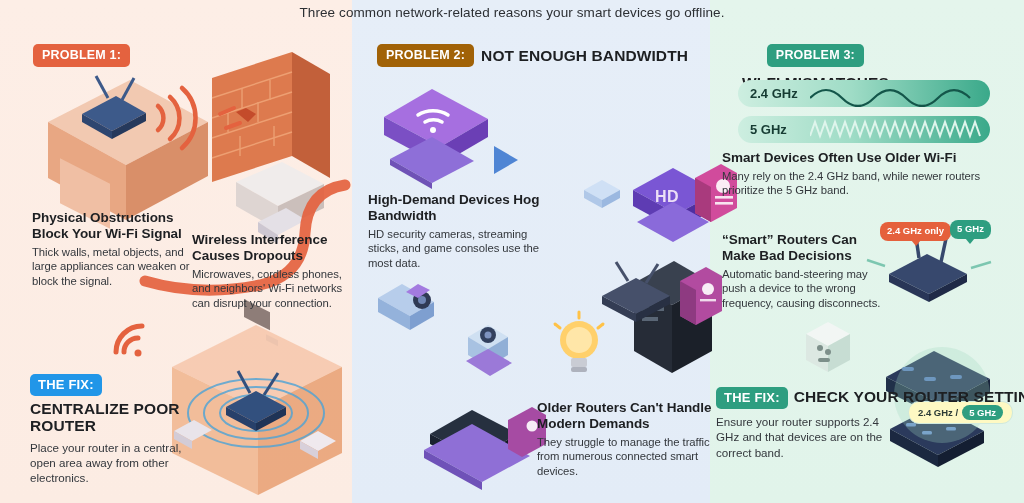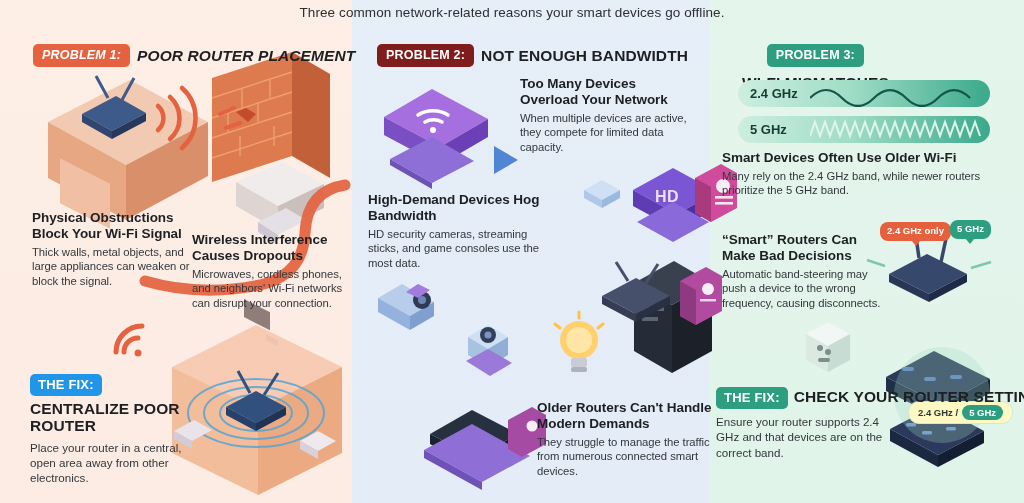--- a/index.html
+++ b/index.html
@@ -24,25 +24,25 @@
     letter-spacing: .1px;
   }
 
   
   .prob-row { position: absolute; display: flex; align-items: center; gap: 7px; white-space: nowrap; }
   .chip {
     color: #fff; font-weight: bold; font-size: 12.5px;
     padding: 4px 9px 5px; border-radius: 5px; letter-spacing: .2px;
   }
   .prob-title { font-weight: bold; font-size: 15.5px; color: #1d1f22; letter-spacing: .1px; }
-  #prob1-row { left: 33px; top: 44px; font-style: italic; }
+  #prob1-row { left: 33px; top: 44px; }
   #prob2-row { left: 377px; top: 44px; }
   #prob3-row { left: 742px; top: 44px; flex-direction: column; }
   #chip-1 { background: #e4623f; }
-  #chip-2 { background: #7f1d1d; }
+  #chip-2 { background: #a16207; }
   #chip-3 { background: #2e9e80; }
 
   
   .blk { position: absolute; }
   .blk h3 {
     font-size: 13.5px; font-weight: bold; color: #1d1f22;
     line-height: 1.18; letter-spacing: -.05px;
   }
   .blk p {
     font-size: 11.3px; color: #33373c; line-height: 1.28;
@@ -341,21 +341,20 @@
       <rect x="50" y="76" width="10" height="3.5" rx="1.5"></rect>
       <rect x="74" y="72" width="10" height="3.5" rx="1.5"></rect>
     </g>
     <circle cx="70" cy="40" r="48" fill="#9ed8c0" opacity=".28"></circle>
   </svg>
 
   <div id="caption">Three common network-related reasons your smart devices go offline.</div>
 
   <div class="prob-row" id="prob1-row">
     <span class="chip" id="chip-1">PROBLEM 1:</span>
-    <span class="prob-title">POOR ROUTER PLACEMENT</span>
   </div>
   <div class="prob-row" id="prob2-row">
     <span class="chip" id="chip-2">PROBLEM 2:</span>
     <span class="prob-title">NOT ENOUGH BANDWIDTH</span>
   </div>
   <div class="prob-row" id="prob3-row">
     <span class="chip" id="chip-3">PROBLEM 3:</span>
     <span class="prob-title">WI-FI MISMATCHES</span>
   </div>
 
@@ -367,24 +366,20 @@
     <h3>Wireless Interference Causes Dropouts</h3>
     <p>Microwaves, cordless phones, and neighbors' Wi-Fi networks can disrupt your connection.</p>
   </div>
 
   <div class="blk" id="fix1">
     <span class="fix-chip">THE FIX:</span>
     <div class="fix-title">CENTRALIZE POOR ROUTER</div>
     <div class="fix-body">Place your router in a central, open area away from other electronics.</div>
   </div>
 
-  <div class="blk" style="left:520px;top:76px;width:170px;">
-    <h3>Too Many Devices Overload Your Network</h3>
-    <p>When multiple devices are active, they compete for limited data capacity.</p>
-  </div>
   <div class="blk" style="left:368px;top:192px;width:180px;">
     <h3>High-Demand Devices Hog Bandwidth</h3>
     <p>HD security cameras, streaming sticks, and game consoles use the most data.</p>
   </div>
   <div class="blk" style="left:537px;top:400px;width:180px;">
     <h3>Older Routers Can't Handle Modern Demands</h3>
     <p>They struggle to manage the traffic from numerous connected smart devices.</p>
   </div>
 
   <div class="bandbar" id="band-24">

